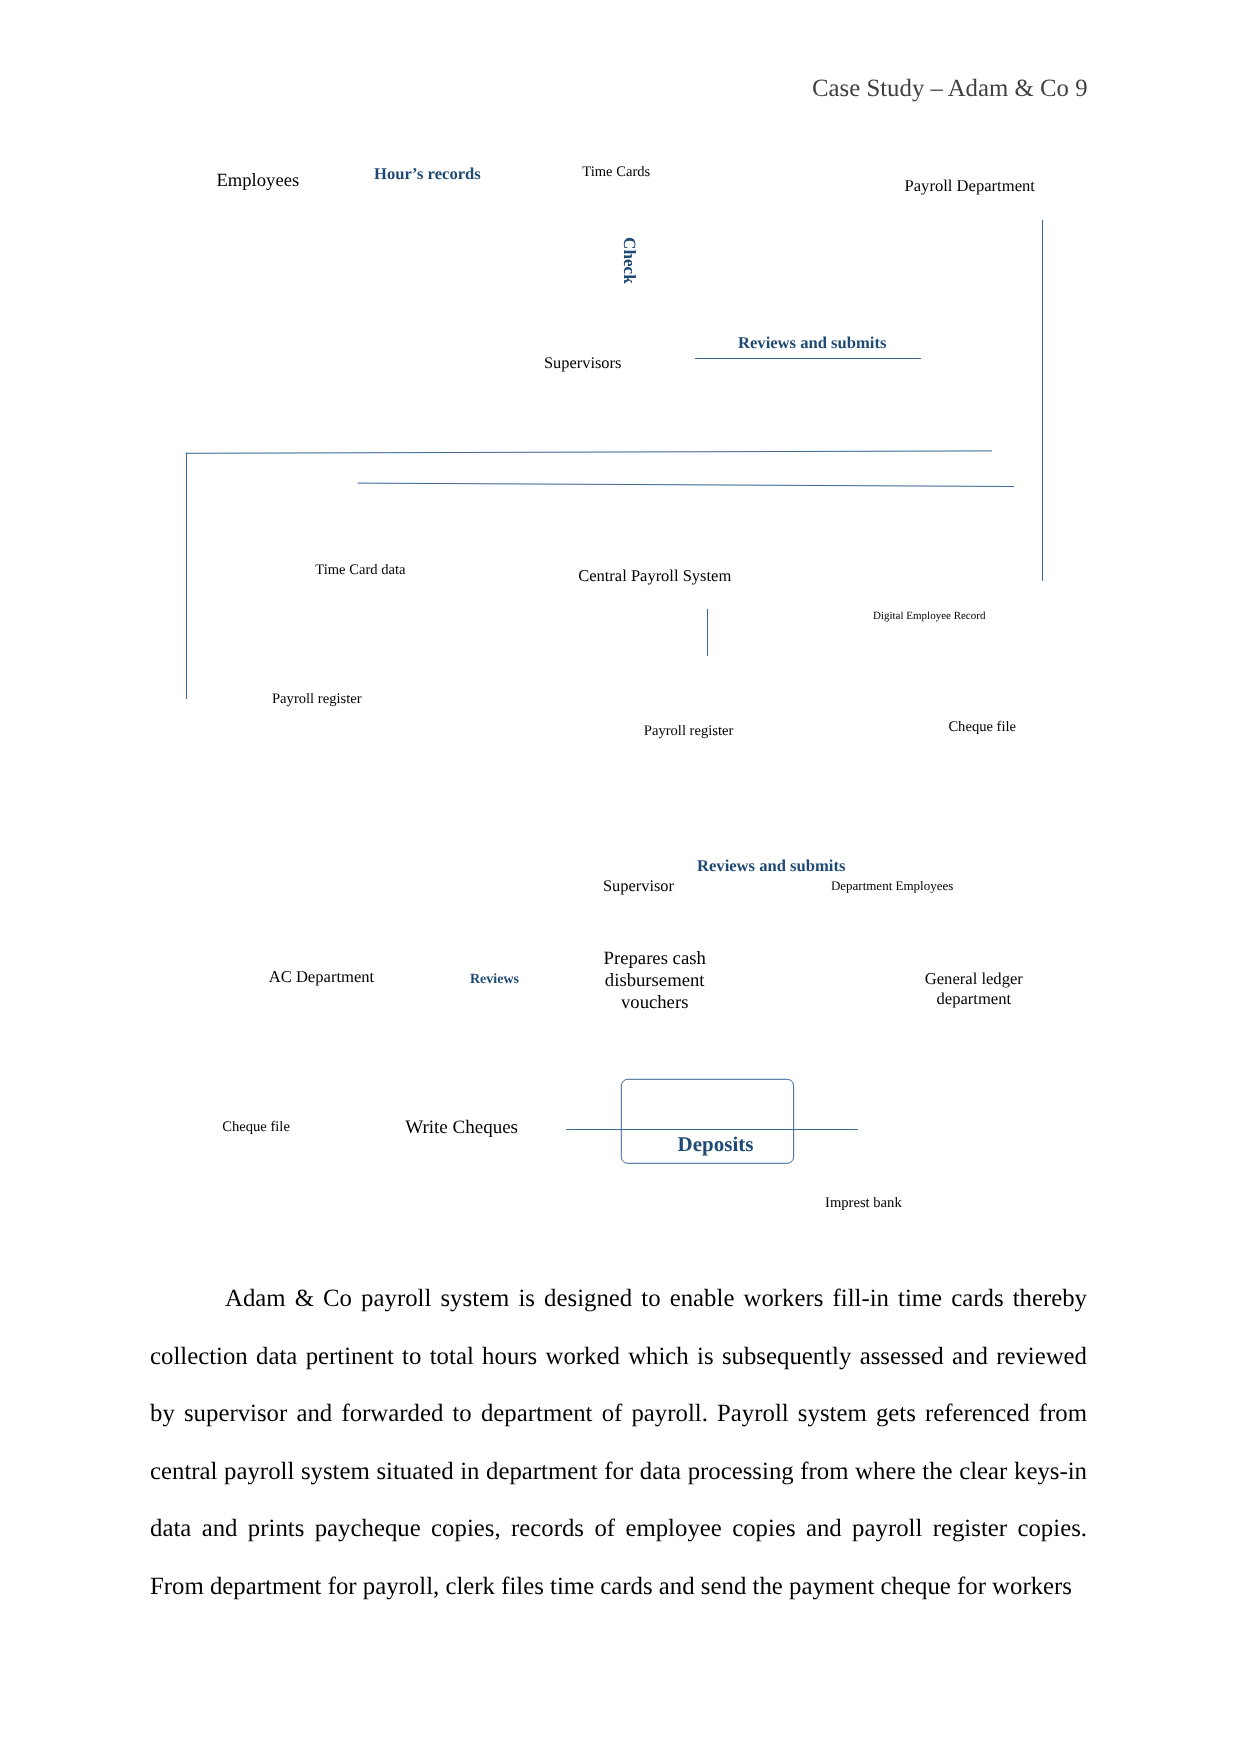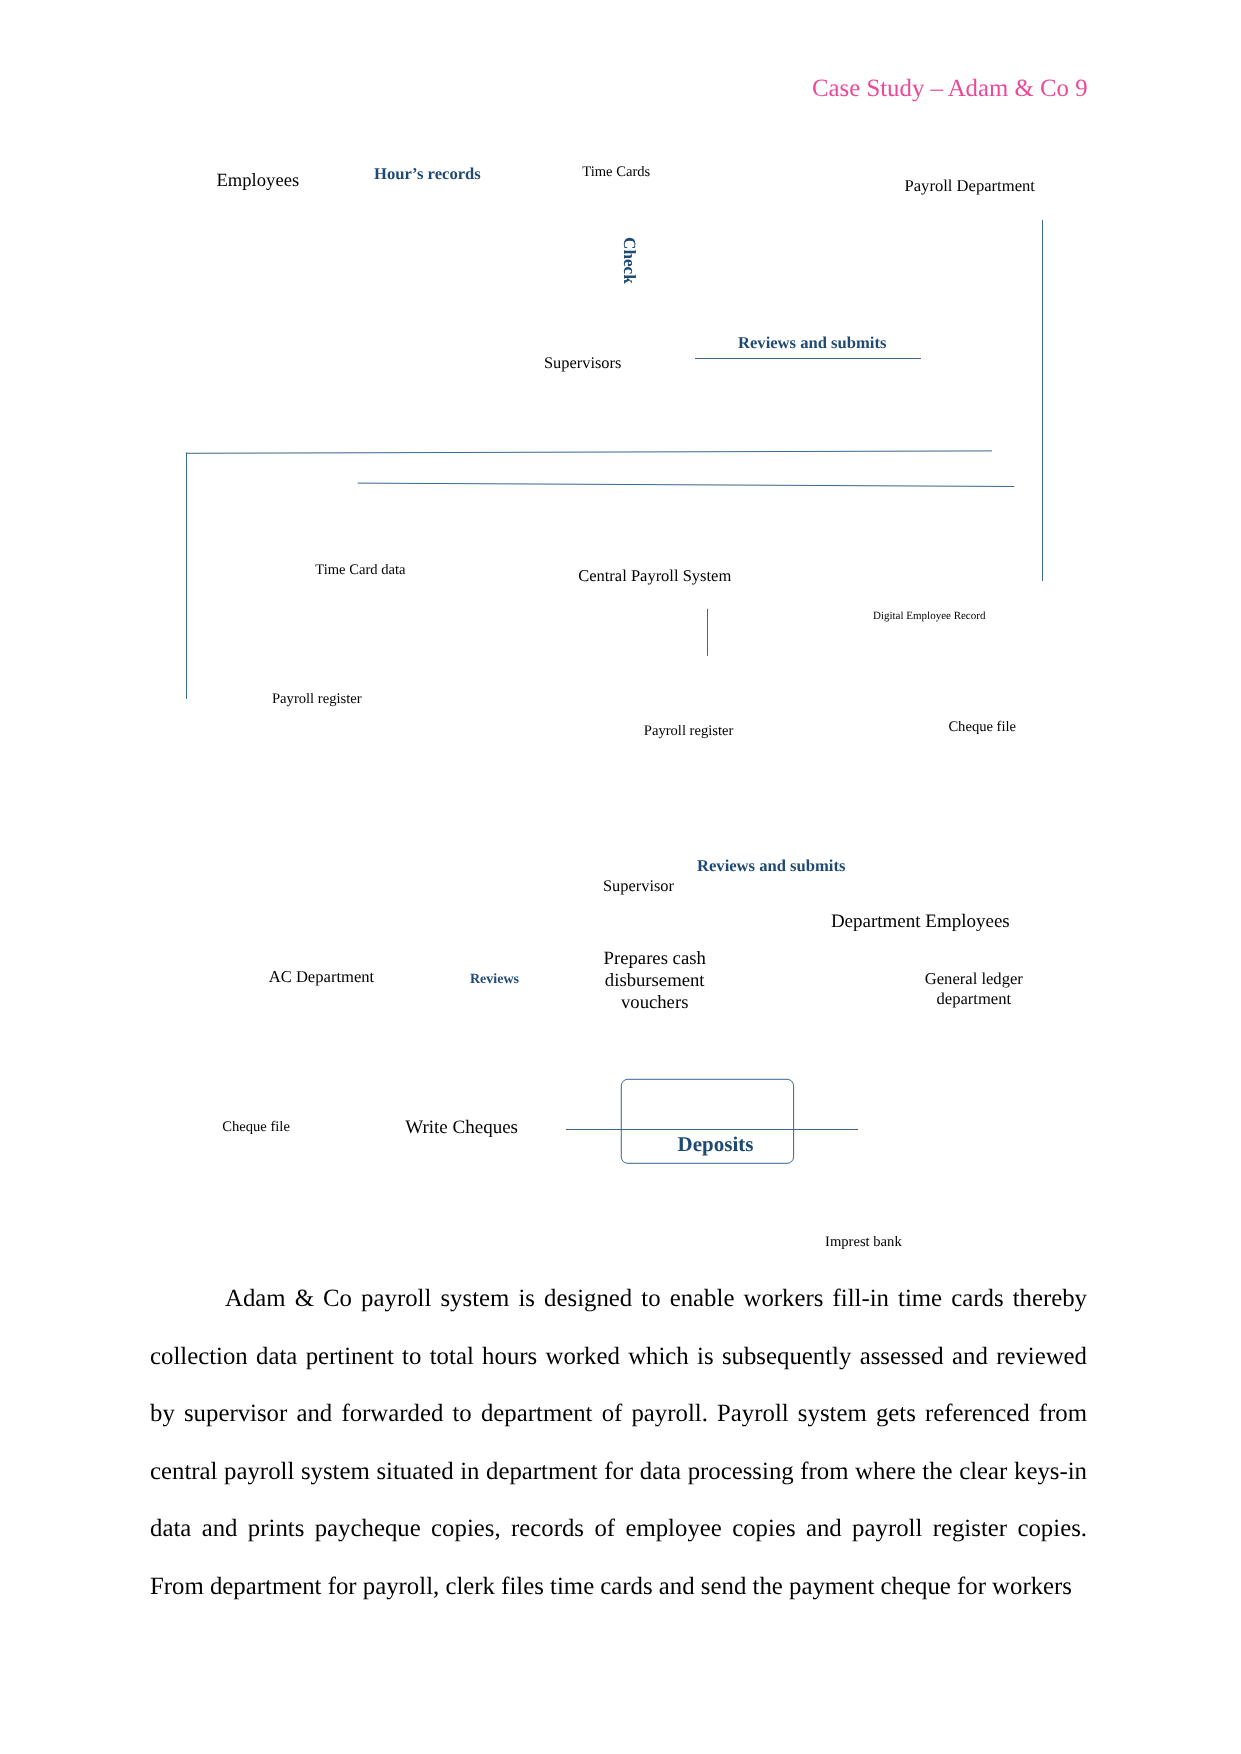--- a/index.html
+++ b/index.html
@@ -4,21 +4,21 @@
 <title>Case Study</title>
 <style>
   html,body{margin:0;padding:0;}
   body{width:1241px;height:1754px;background:#ffffff;
        font-family:"Liberation Serif",serif;color:#000;
        position:relative;overflow:hidden;
        -webkit-font-smoothing:antialiased;
        text-rendering:geometricPrecision;}
   .page{position:absolute;left:0;top:0;width:1241px;height:1754px;}
   .abs{position:absolute;white-space:nowrap;line-height:1;}
-  .hdr{font-size:24.8px;color:#ec4899;letter-spacing:0px;}
+  .hdr{font-size:24.8px;color:#404040;letter-spacing:0px;}
   .blue{color:#1e4a74;font-weight:bold;}
   svg.lines{position:absolute;left:0;top:0;width:1241px;height:1754px;pointer-events:none;}
   .para{position:absolute;text-align:justify;font-size:24.8px;line-height:57.6px;
         text-justify:inter-word;}
 </style>
 </head>
 <body>
 
 <div class="page">
 
@@ -49,35 +49,35 @@
 
   <div class="abs" style="left:315.3px;top:562.6px;font-size:14.6px;">Time Card data</div>
   <div class="abs" style="left:578.2px;top:568px;font-size:16.5px;">Central Payroll System</div>
   <div class="abs" style="left:873px;top:611px;font-size:11px;">Digital Employee Record</div>
   <div class="abs" style="left:272px;top:691.5px;font-size:14.6px;">Payroll register</div>
   <div class="abs" style="left:643.8px;top:724px;font-size:14.6px;">Payroll register</div>
   <div class="abs" style="left:948.4px;top:720.2px;font-size:14.6px;">Cheque file</div>
 
   <div class="abs blue" style="left:697px;top:858px;font-size:16.6px;">Reviews and submits</div>
   <div class="abs" style="left:603px;top:878px;font-size:16.4px;">Supervisor</div>
-  <div class="abs" style="left:830.9px;top:912px;font-size:19px;text-align:right;">Department Employees</div>
+  <div class="abs" style="left:830.9px;top:879px;font-size:13px;text-align:right;">Department Employees</div>
 
   <div class="abs" style="left:268.7px;top:969px;font-size:16.6px;">AC Department</div>
   <div class="abs blue" style="left:470px;top:973.3px;font-size:14px;">Reviews</div>
 
   <div class="abs" style="left:654.7px;top:948px;font-size:18.7px;text-align:center;transform:translateX(-50%);line-height:22.2px;">
     <div>Prepares cash</div>
     <div>disbursement</div>
     <div>vouchers</div>
   </div>
 
   <div class="abs" style="left:973.8px;top:968.8px;font-size:16.6px;text-align:center;transform:translateX(-50%);line-height:20.3px;">
     <div>General ledger</div>
     <div>department</div>
   </div>
 
   <div class="abs" style="left:222.2px;top:1120.2px;font-size:14.6px;">Cheque file</div>
   <div class="abs" style="left:405.3px;top:1118px;font-size:19px;">Write Cheques</div>
   <div class="abs blue" style="left:677.6px;top:1134px;font-size:21px;">Deposits</div>
-  <div class="abs" style="left:825.1px;top:1196.2px;font-size:14.6px;margin-top:39px;">Imprest bank</div>
+  <div class="abs" style="left:825.1px;top:1196.2px;font-size:14.6px;">Imprest bank</div>
 
   <div class="para" style="left:150px;top:1270px;width:937px;text-indent:75px;">Adam &amp; Co payroll system is designed to enable workers fill-in time cards thereby collection data pertinent to total hours worked which is subsequently assessed and reviewed by supervisor and forwarded to department of payroll. Payroll system gets referenced from central payroll system situated in department for data processing from where the clear keys-in data and prints paycheque copies, records of employee copies and payroll register copies. From department for payroll, clerk files time cards and send the payment cheque for workers</div>
 </div>
 
 </body></html>

